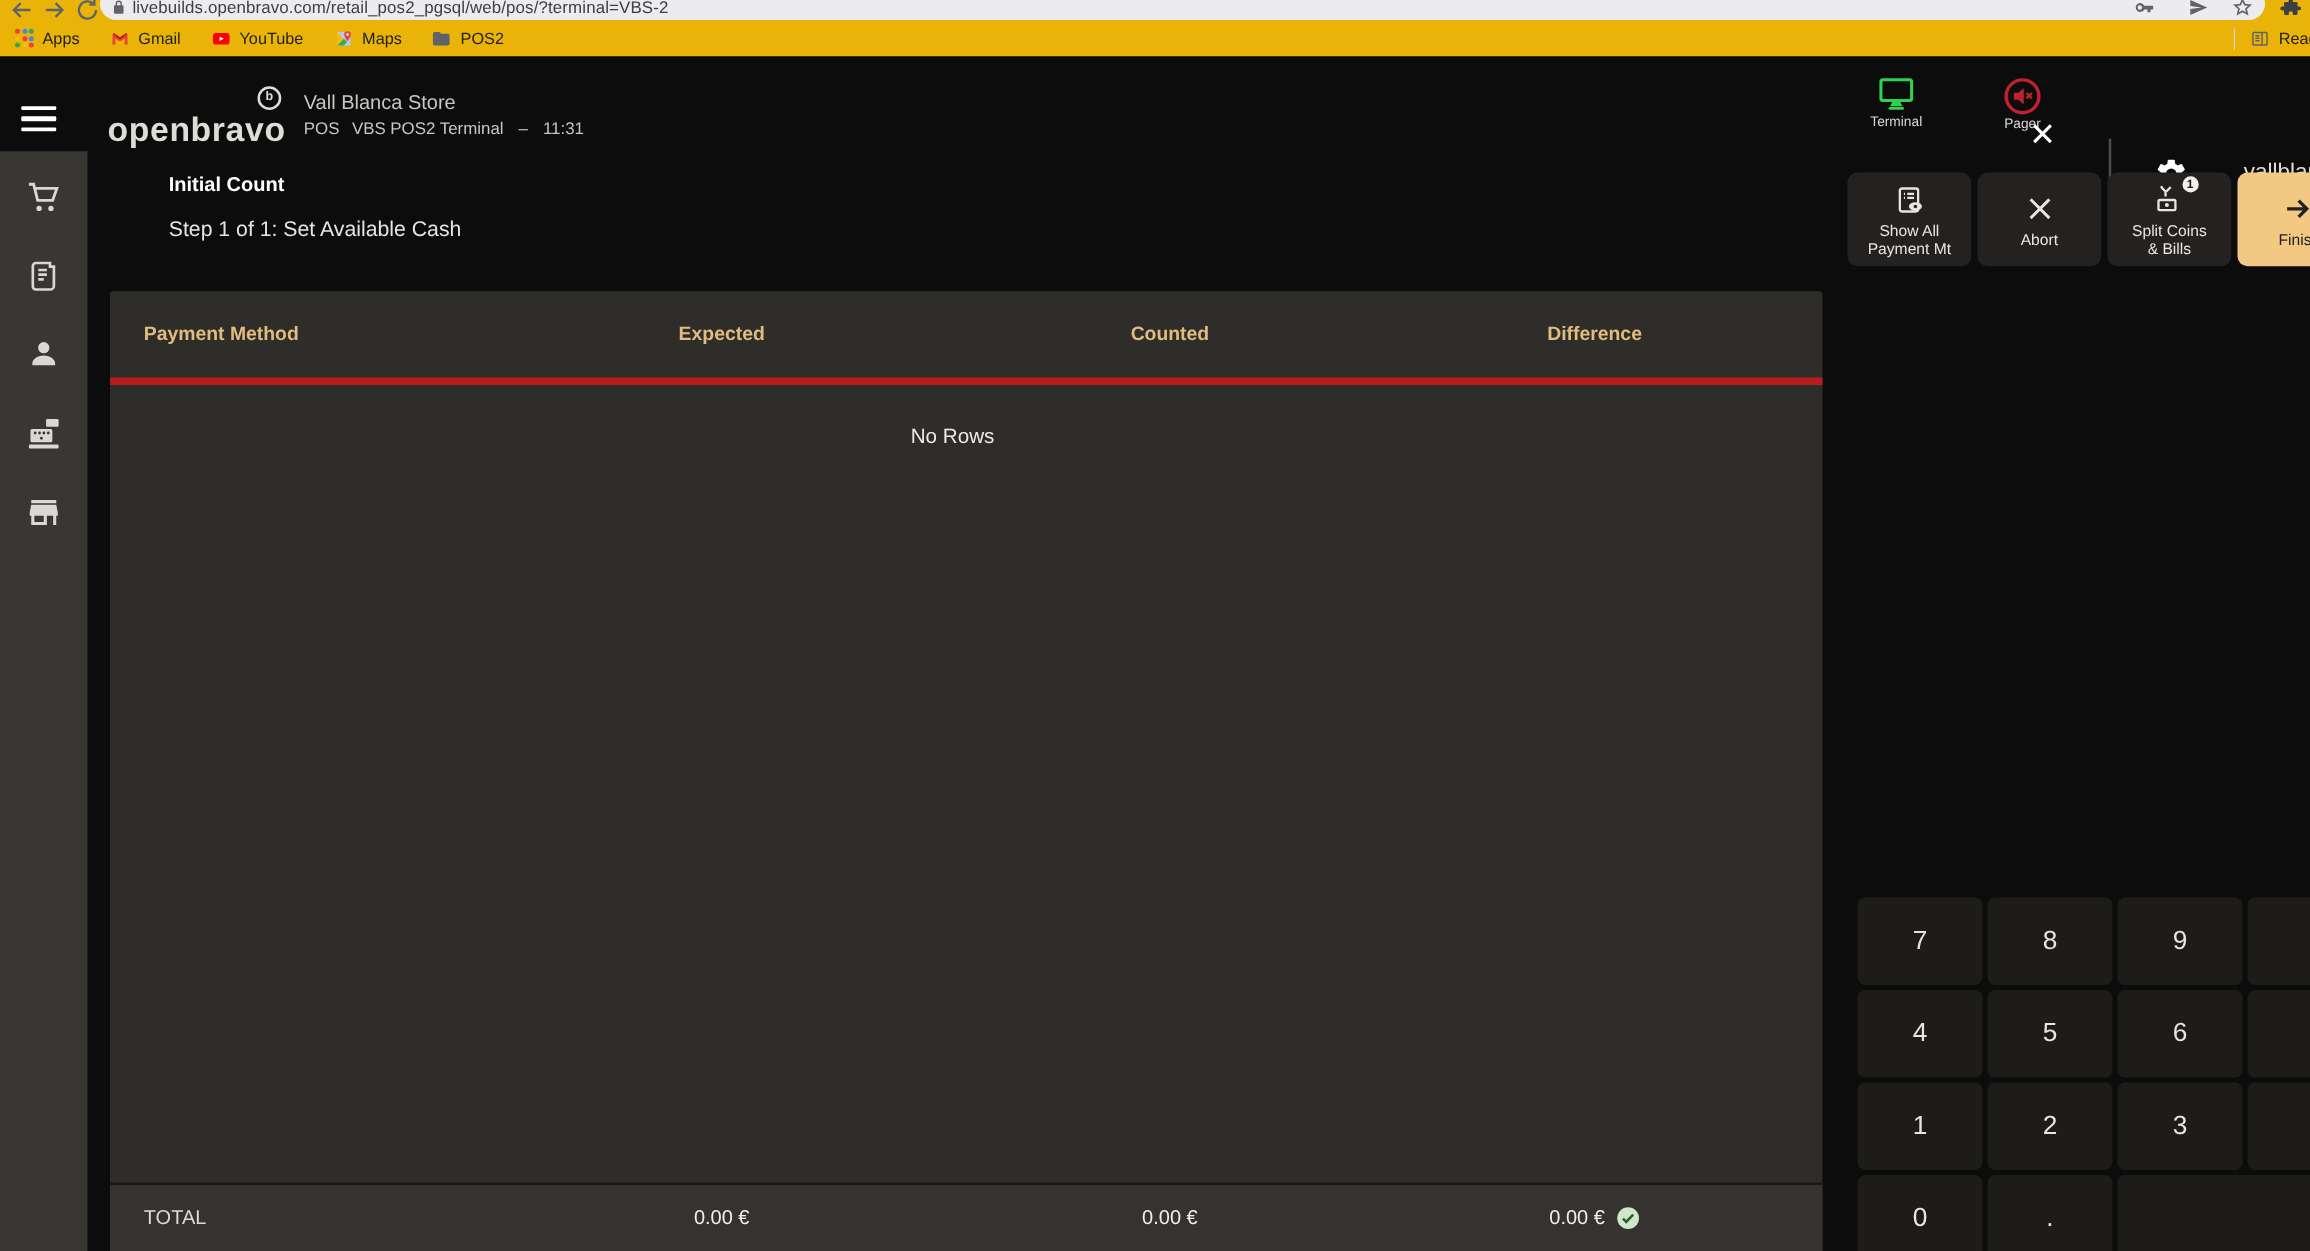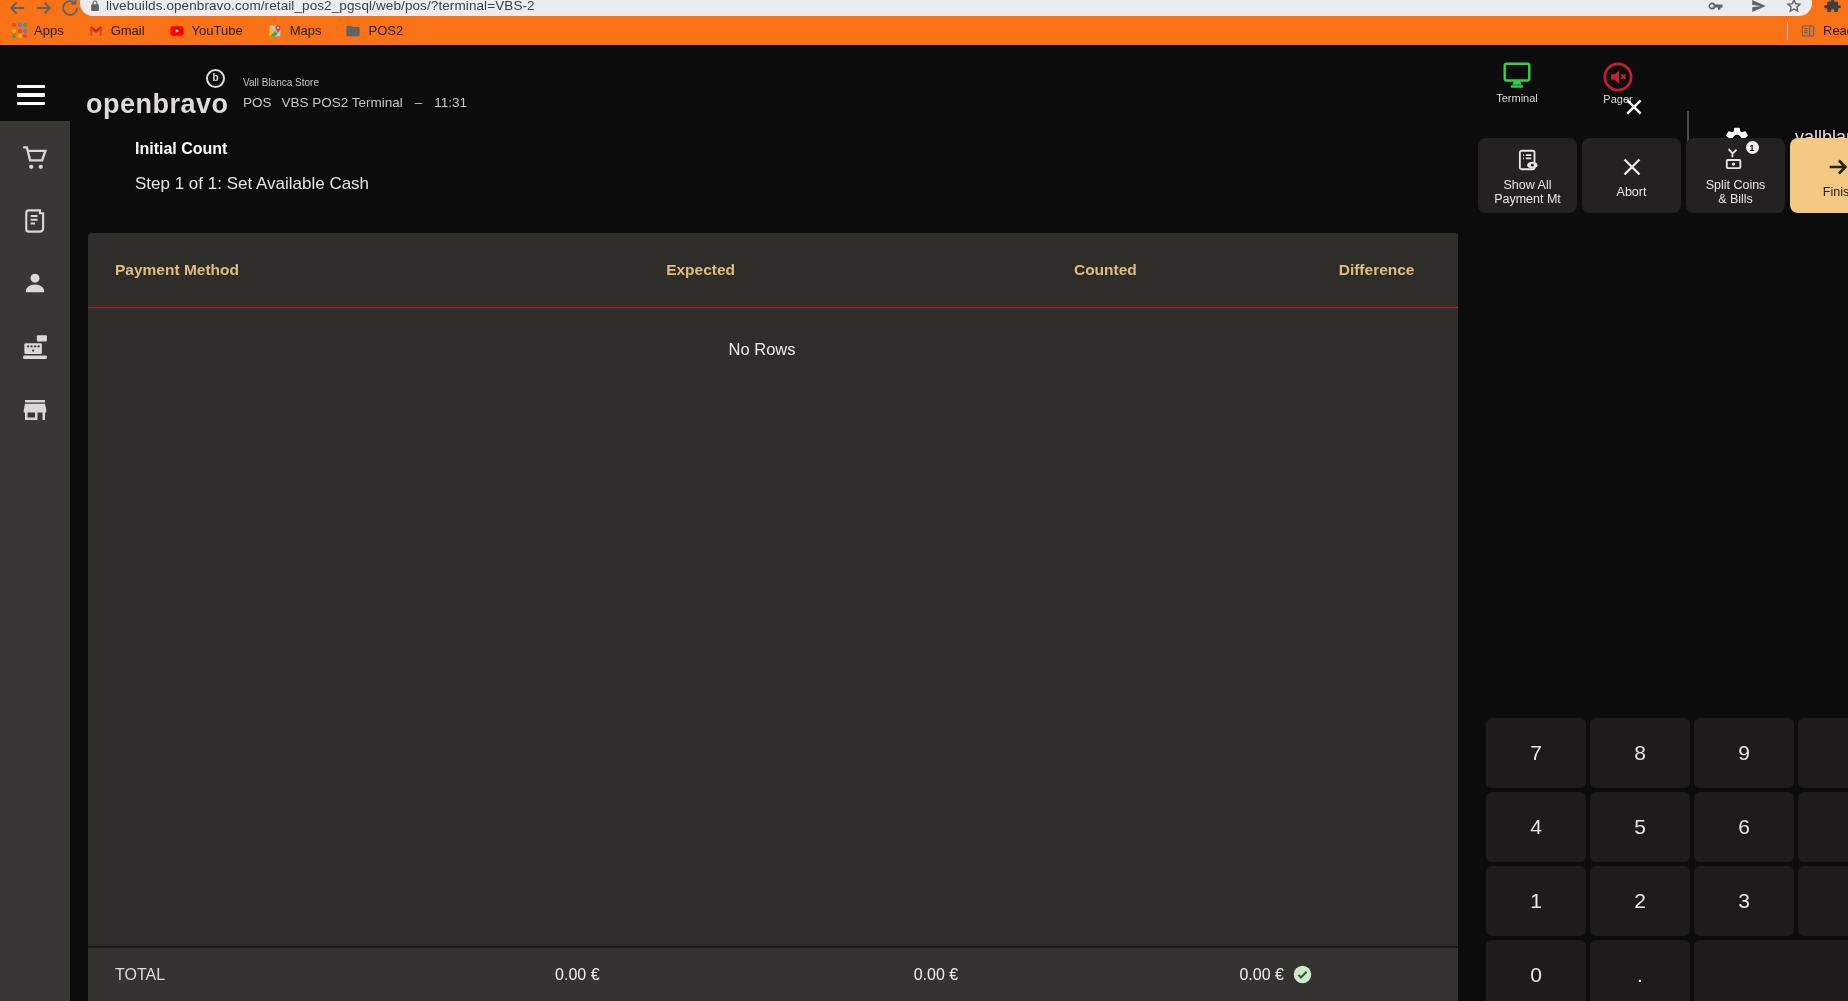--- a/index.html
+++ b/index.html
@@ -3,21 +3,21 @@
 <meta charset="utf-8">
 <style>
   html,body{margin:0;padding:0;}
   body{
     width:1848px;height:1001px;position:relative;overflow:hidden;
     background:#0c0c0c;font-family:"Liberation Sans","DejaVu Sans",sans-serif;
     -webkit-font-smoothing:antialiased;
   }
   svg{display:block;}
   
-  .chrome{position:absolute;left:0;top:0;width:1848px;height:45px;background:#f97316;z-index:5;}
+  .chrome{position:absolute;left:0;top:0;width:1848px;height:45px;background:#eab308;z-index:5;}
   .omnirow{position:absolute;left:0;top:0;width:1848px;height:16px;}
   .navicon{position:absolute;top:-3px;width:22px;height:22px;}
   .urlpill{position:absolute;left:80px;top:-10px;width:1732px;height:26px;background:#ececee;border-radius:13px;}
   .lock{position:absolute;left:88px;top:-1px;width:14px;height:14px;}
   .urltext{position:absolute;left:106px;top:-2px;font-size:13.5px;color:#3c4043;letter-spacing:.1px;white-space:nowrap;}
   .pillicon{position:absolute;top:-3px;width:18px;height:18px;}
   .bookmarks{position:absolute;left:0;top:16px;width:1848px;height:29px;display:flex;align-items:center;padding-left:12px;gap:24px;}
   .bm{display:flex;gap:7px;font-size:13px;color:#1f1f1f;}
   .bm svg{width:16px;height:16px;}
   .appsgrid{display:grid;grid-template-columns:repeat(3,4px);grid-auto-rows:4px;gap:1.5px;}
@@ -25,21 +25,21 @@
   .bm-right{position:absolute;right:0;top:16px;height:29px;display:flex;align-items:center;}
   .bm-divider{width:1px;height:18px;background:#d0d0d0;margin-right:12px;}
   
   .apphead{position:absolute;left:0;top:45px;width:1848px;height:76px;background:#0c0c0c;}
   .hamburger{position:absolute;left:17px;top:40px;width:28px;height:20px;display:flex;flex-direction:column;justify-content:space-between;cursor:pointer;}
   .hamburger i{display:block;height:3.2px;background:#ffffff;border-radius:1px;}
   .logo{position:absolute;left:86px;top:44px;color:#dedcd7;font-size:27px;font-weight:bold;letter-spacing:.5px;}
   .logomark{position:absolute;left:206px;top:24px;width:15px;height:15px;border:2px solid #dedcd7;border-radius:50%;
     font-size:10px;font-weight:bold;color:#dedcd7;text-align:center;line-height:14px;}
   .storeinfo{position:absolute;left:243px;top:28px;color:#c9c7c2;}
-  .store-line1{font-size:10px;line-height:20px;}
+  .store-line1{font-size:16px;line-height:20px;}
   .store-line2{font-size:13.5px;line-height:20px;display:flex;gap:0;}
   .store-line2 .sp1{margin-left:10px;} .store-line2 .sp2{margin-left:12px;} .store-line2 .sp3{margin-left:12px;}
   .hicon{position:absolute;display:flex;flex-direction:column;align-items:center;color:#dad8d4;font-size:11px;cursor:pointer;}
   .head-divider{position:absolute;left:1687px;top:66px;width:2px;height:38px;background:#4f4d49;}
   .gear{position:absolute;left:1723px;top:80px;width:28px;height:28px;cursor:pointer;}
   .username{position:absolute;left:1795px;top:82px;font-size:18px;color:#e0ded9;white-space:nowrap;cursor:pointer;}
   .pagerx{position:absolute;left:1624px;top:52px;width:20px;height:20px;}
   
   .pagetitle{position:absolute;left:135px;top:140px;font-size:16px;font-weight:bold;color:#ffffff;}
   .pagesub{position:absolute;left:135px;top:174px;font-size:17px;color:#e6e4e0;}
@@ -51,22 +51,22 @@
   .abtn.finish{background:#f3c883;color:#23211d;}
   .badge1{position:absolute;right:-10px;top:-4px;width:13px;height:13px;border-radius:50%;background:#f2f0ec;color:#171614;
     font-size:9.5px;font-weight:bold;text-align:center;line-height:13px;}
   
   .sidebar{position:absolute;left:0;top:121px;width:70px;height:880px;background:#393733;display:flex;flex-direction:column;align-items:center;
     padding-top:22px;gap:33px;box-sizing:border-box;}
   .sbicon{width:30px;height:30px;cursor:pointer;}
   
   .panel{position:absolute;left:88px;top:233px;width:1370px;height:768px;background:#2e2d2a;border-radius:3px 3px 0 0;}
   .thead{display:grid;grid-template-columns:24.6% 23.4% 29.8% 20.6%;height:75px;align-items:center;
-    border-bottom:1px solid #b91c1c;box-sizing:border-box;padding-right:1.6%;}
-  .th{color:#e2bc7e;font-size:15.5px;font-weight:600;text-align:right;}
+    border-bottom:6px solid #b91c1c;box-sizing:border-box;padding-right:1.6%;}
+  .th{color:#e2bc7e;font-size:15.5px;font-weight:600;text-align:center;}
   .th.first{text-align:left;padding-left:27px;}
   .norows{position:absolute;left:0;top:107px;width:98.4%;text-align:center;font-size:16.5px;color:#eceae6;}
   .trow{position:absolute;left:0;bottom:0;width:100%;top:713px;background:#34332f;border-top:2px solid #1a1917;box-sizing:border-box;
     display:grid;grid-template-columns:24.6% 23.4% 29.8% 20.6%;align-items:center;padding-right:1.6%;}
   .td{color:#f2f0ec;font-size:16px;text-align:center;}
   .td.first{text-align:left;padding-left:27px;color:#dddbd6;}
   .td .diffwrap{display:inline-flex;align-items:center;gap:9px;}
   
   .keypad{position:absolute;left:1486px;top:718px;display:grid;grid-template-columns:repeat(4,100px);grid-auto-rows:70px;gap:4px;}
   .key{background:#1d1c19;border-radius:6px;color:#e8e6e3;font-size:21px;display:flex;align-items:center;justify-content:center;cursor:pointer;}

